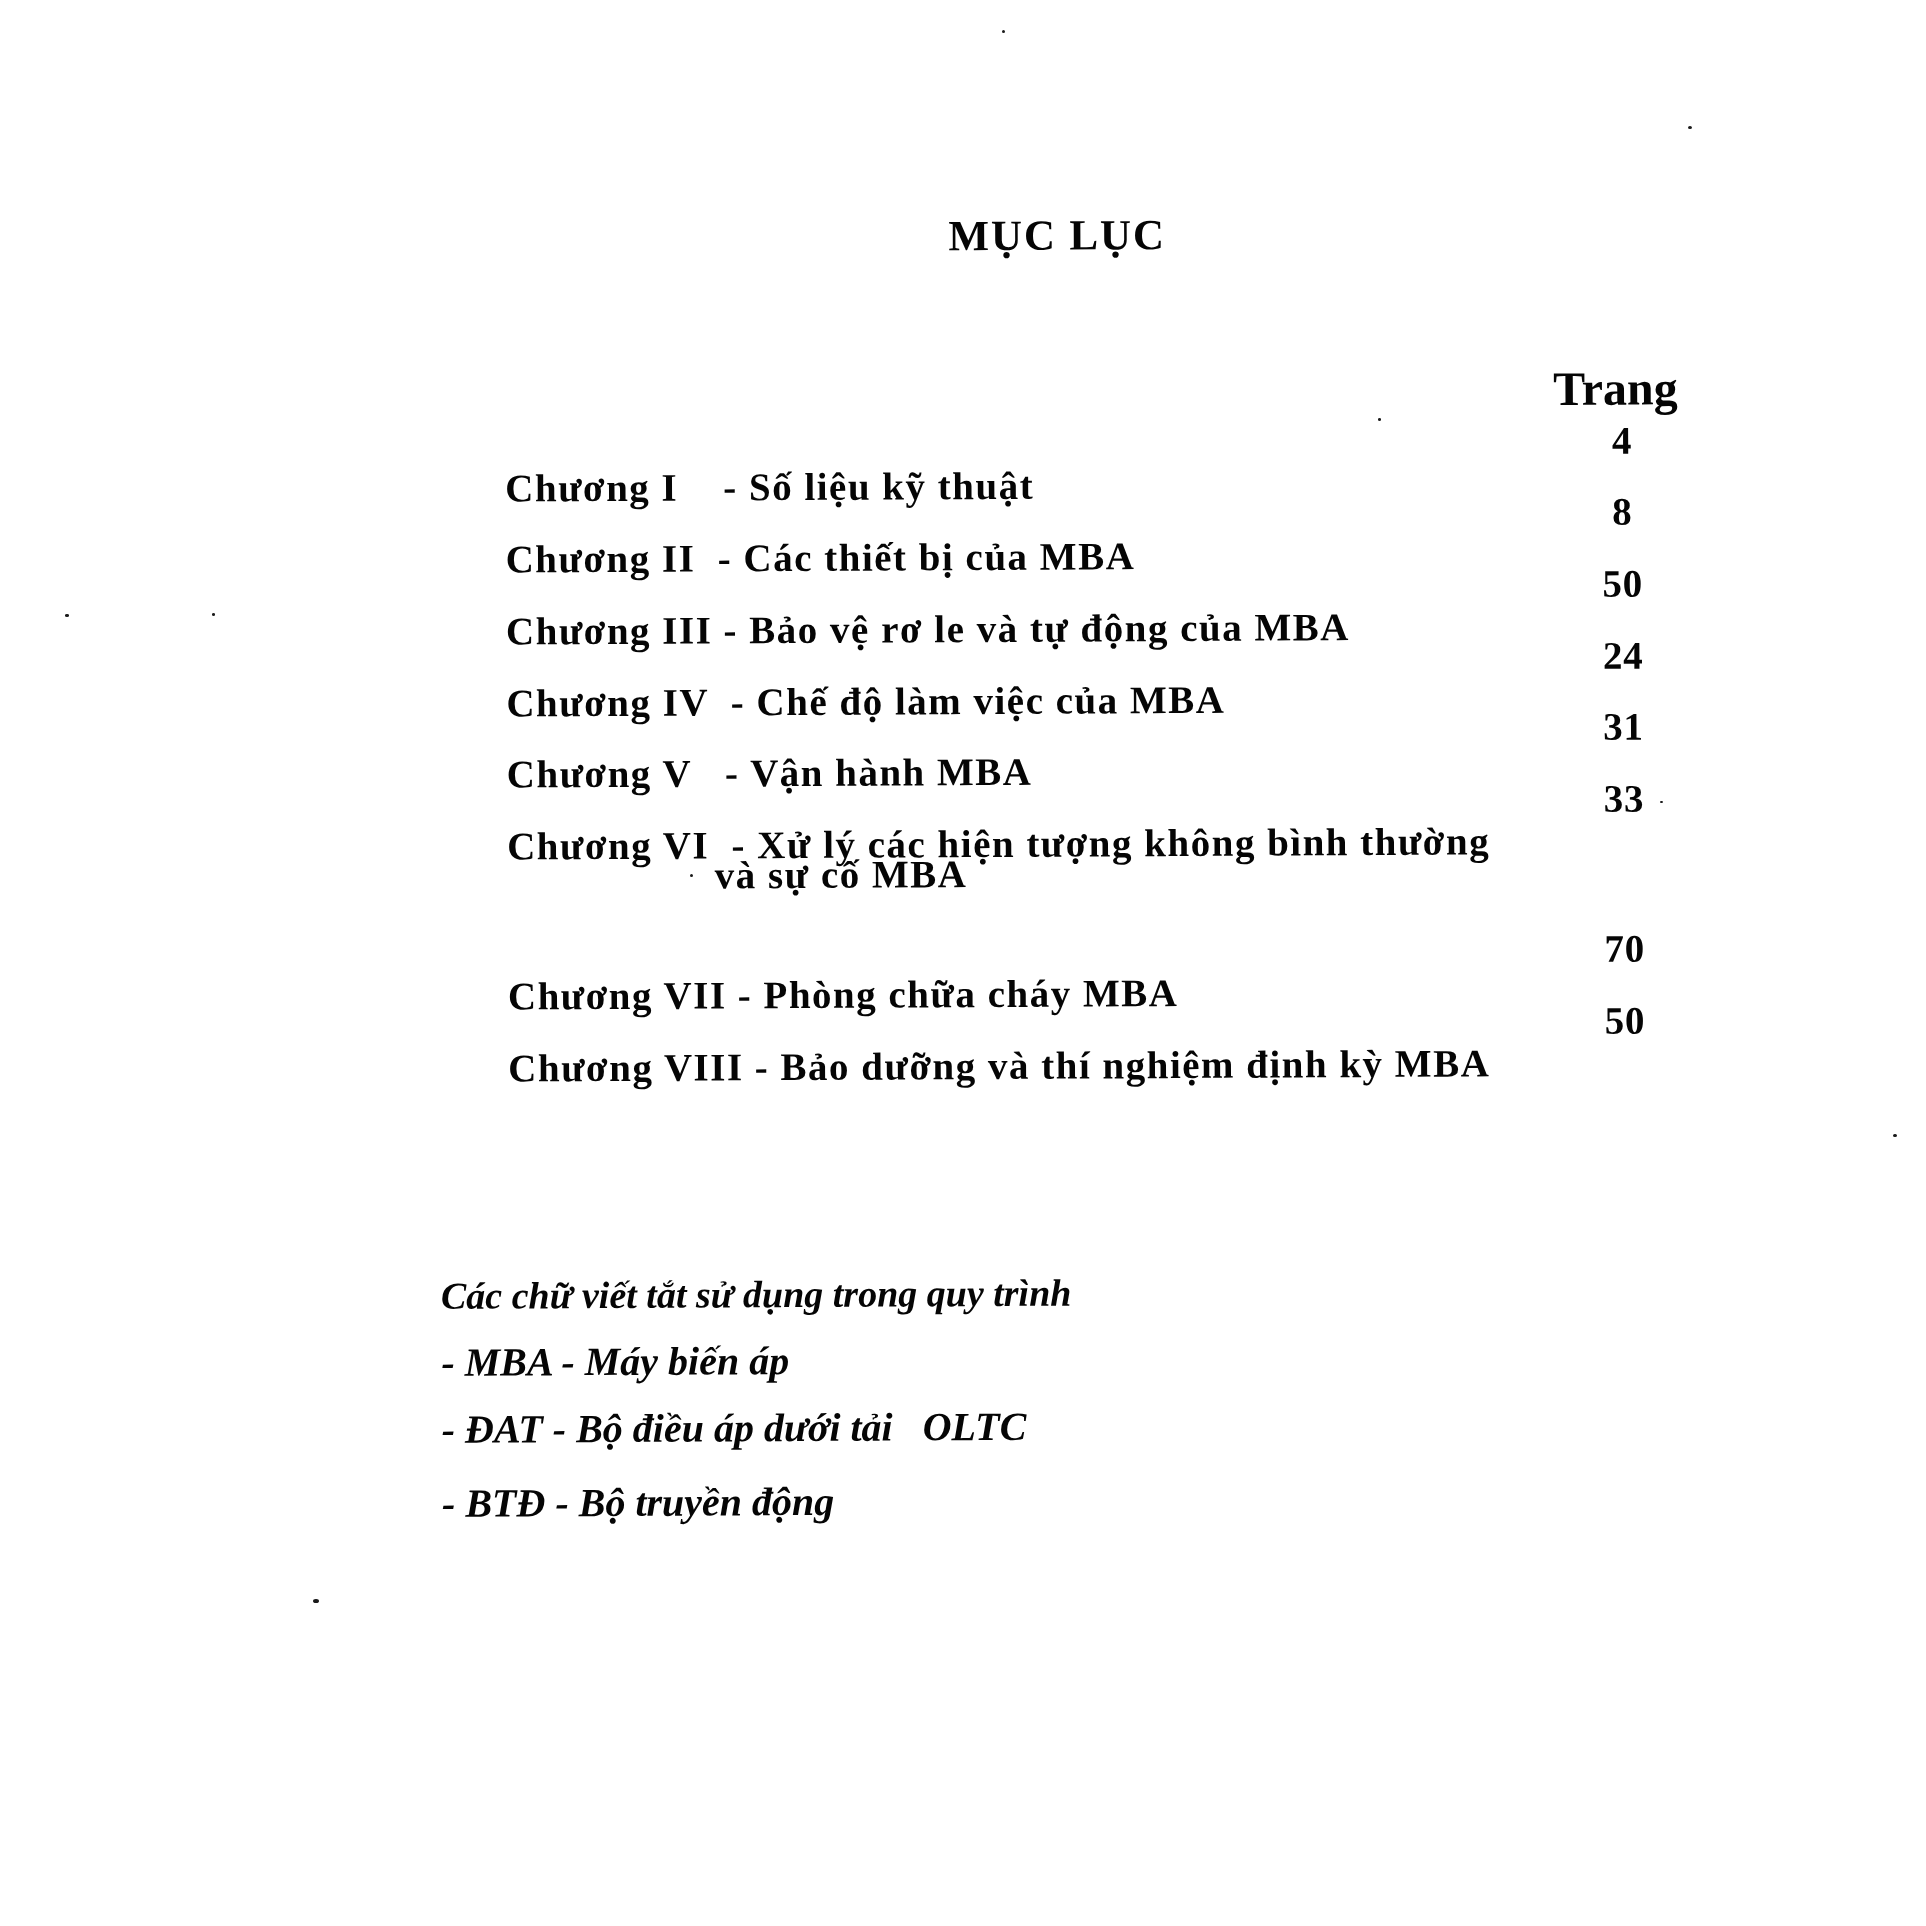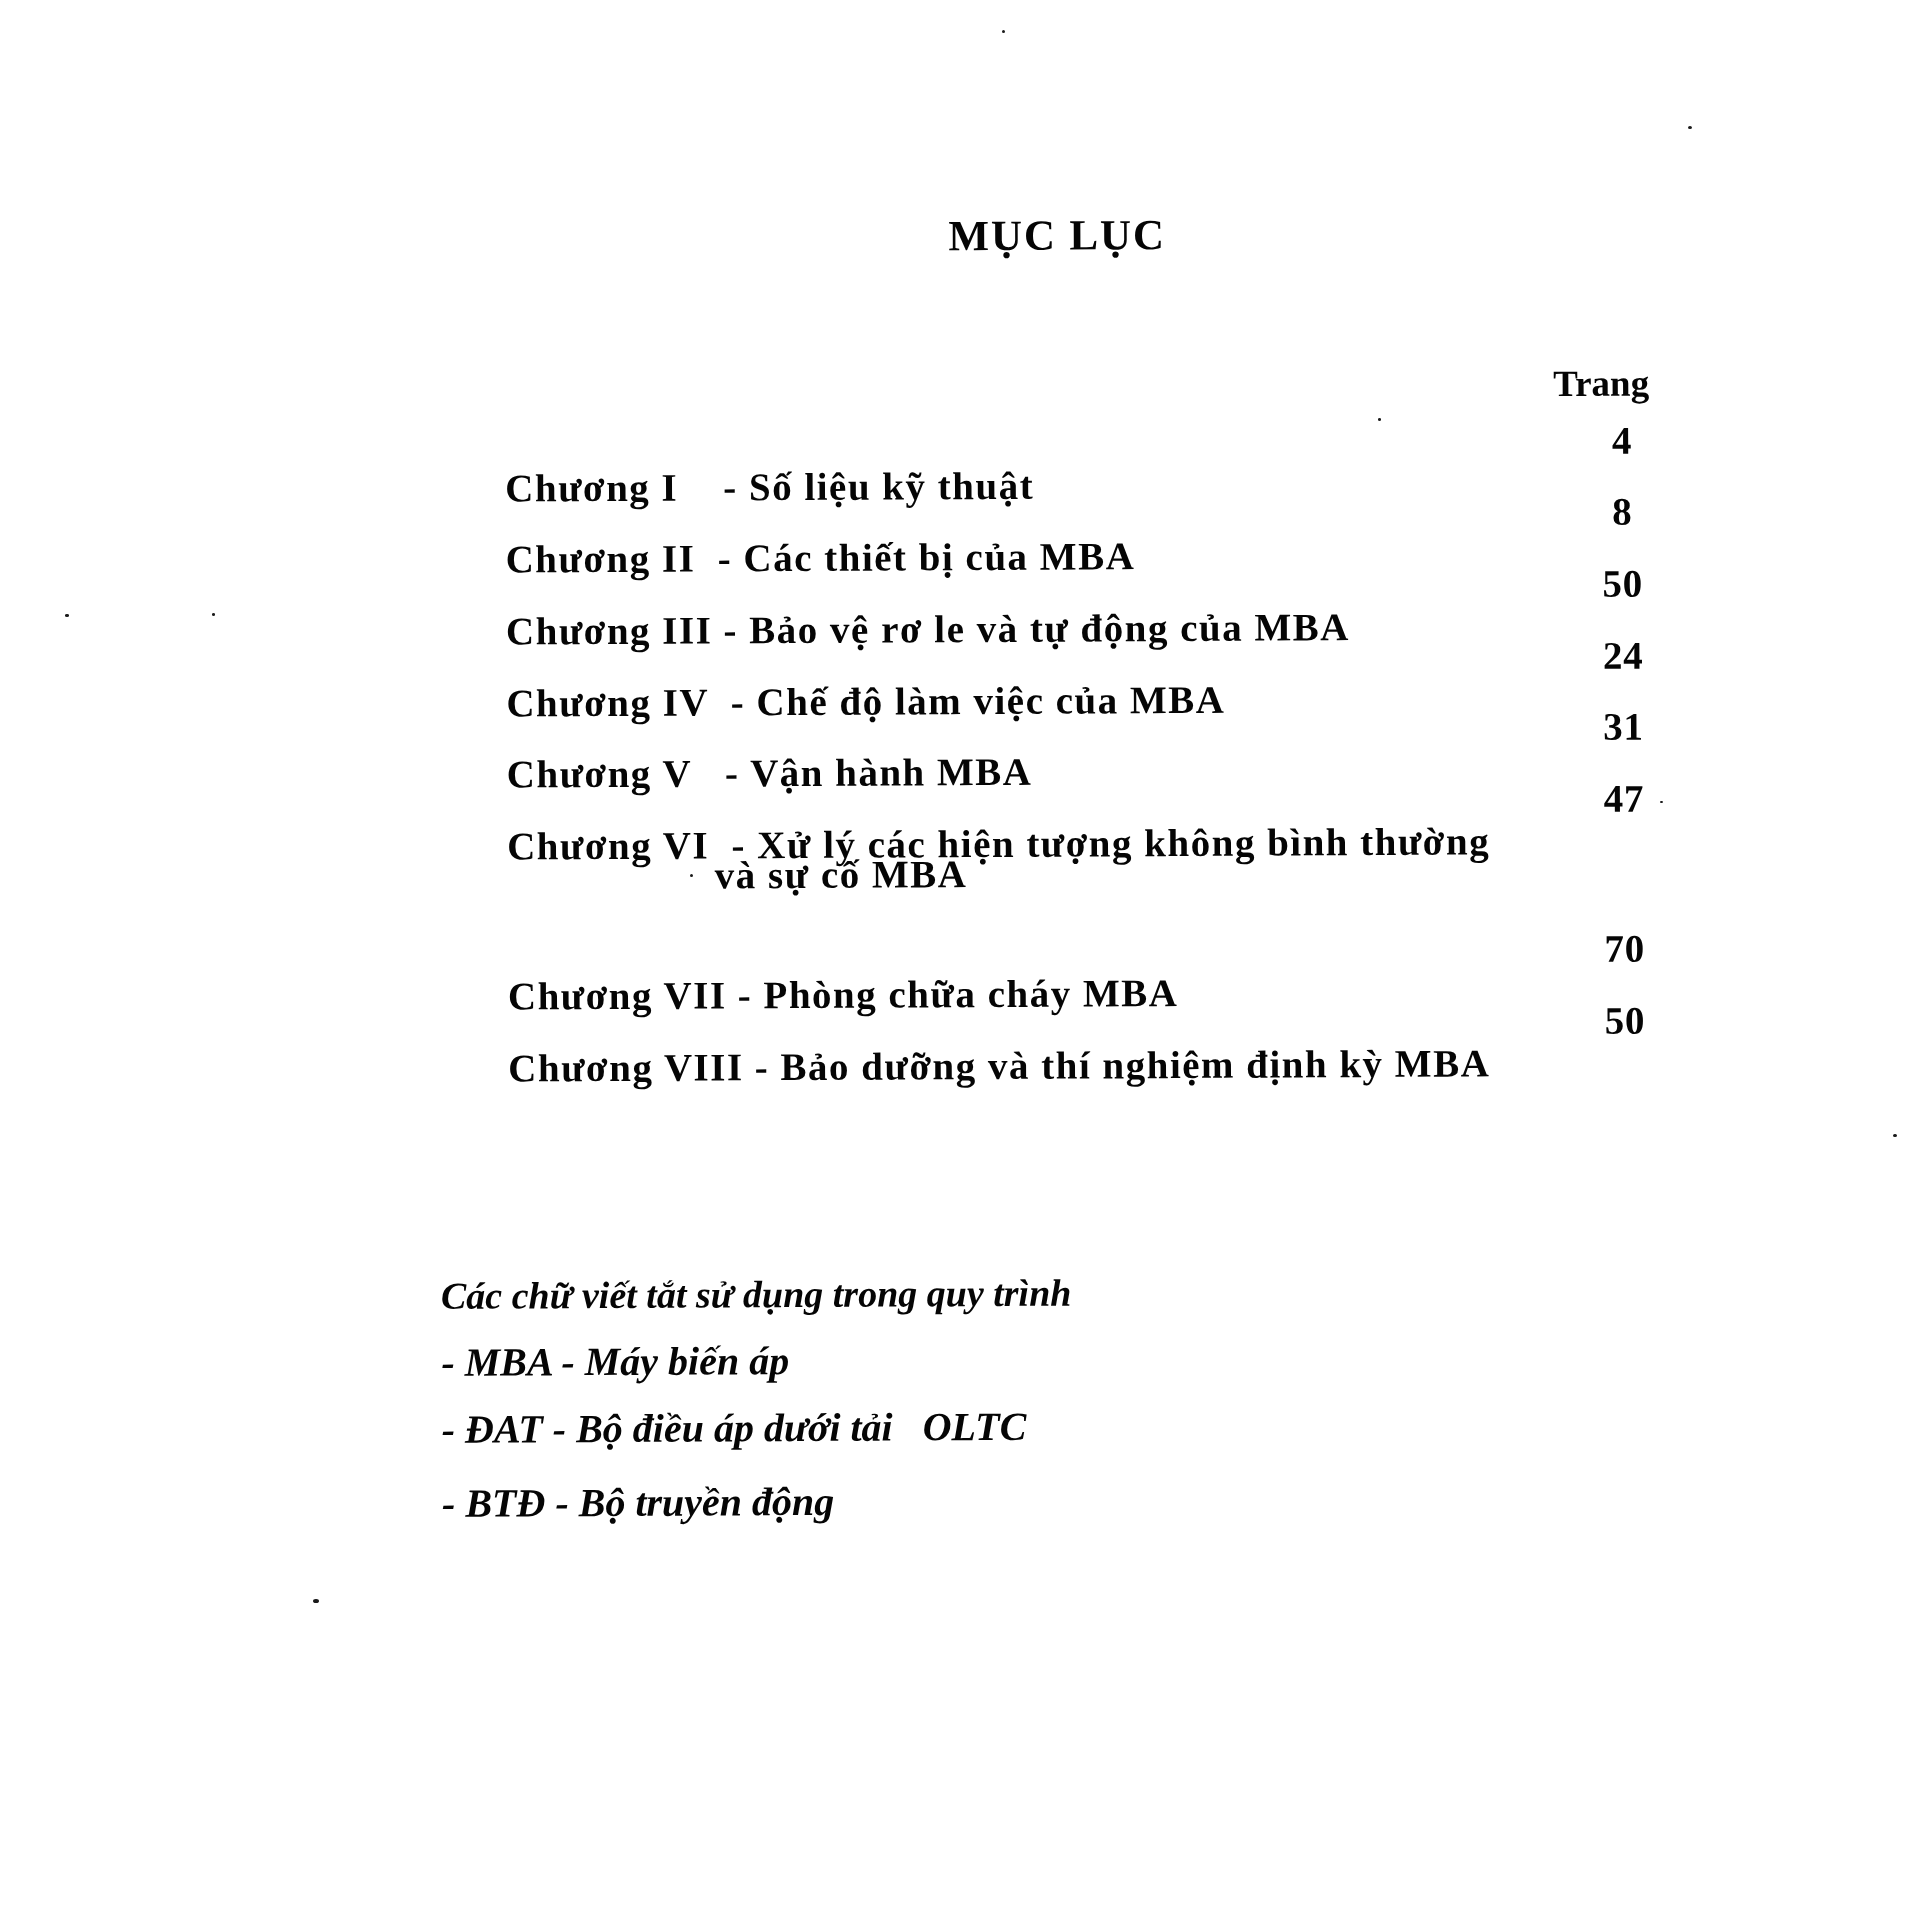--- a/index.html
+++ b/index.html
@@ -14,21 +14,21 @@
   .content { position:absolute; left:0; top:0; width:100%; height:100%;
     transform:rotate(-0.3deg); transform-origin:982px 347px; }
 
   .page-title {
     position:absolute; left:949px; top:214px;
     font-size:43px; font-weight:bold; letter-spacing:1.9px;
     white-space:pre; line-height:1;
   }
   .trang-header {
     position:absolute; left:1553px; top:368px;
-    font-size:37px; font-weight:bold; line-height:1; white-space:pre;
+    font-size:48px; font-weight:bold; line-height:1; white-space:pre;
   }
   .toc-row {
     position:absolute; left:437px; width:1333px;
     font-size:39px; font-weight:bold; letter-spacing:1.5px;
     line-height:1.08; white-space:pre;
   }
   .toc-label { white-space:pre; }
   .toc-page {
     position:absolute; top:0; left:1115px; width:139px;
     text-align:center; letter-spacing:0.8px; white-space:pre;
@@ -80,21 +80,21 @@
     <div class="toc-row r4">
       <span class="toc-label">Chương IV  - Chế độ làm việc của MBA</span>
       <span class="toc-page">24</span>
     </div>
     <div class="toc-row r5">
       <span class="toc-label">Chương V   - Vận hành MBA</span>
       <span class="toc-page">31</span>
     </div>
     <div class="toc-row r6">
       <span class="toc-label">Chương VI  - Xử lý các hiện tượng không bình thường</span>
-      <span class="toc-page">47</span>
+      <span class="toc-page">33</span>
     </div>
     <div class="toc-cont">và sự cố MBA</div>
     <div class="toc-row r7">
       <span class="toc-label">Chương VII - Phòng chữa cháy MBA</span>
       <span class="toc-page">70</span>
     </div>
     <div class="toc-row r8">
       <span class="toc-label">Chương VIII - Bảo dưỡng và thí nghiệm định kỳ MBA</span>
       <span class="toc-page">50</span>
     </div>

